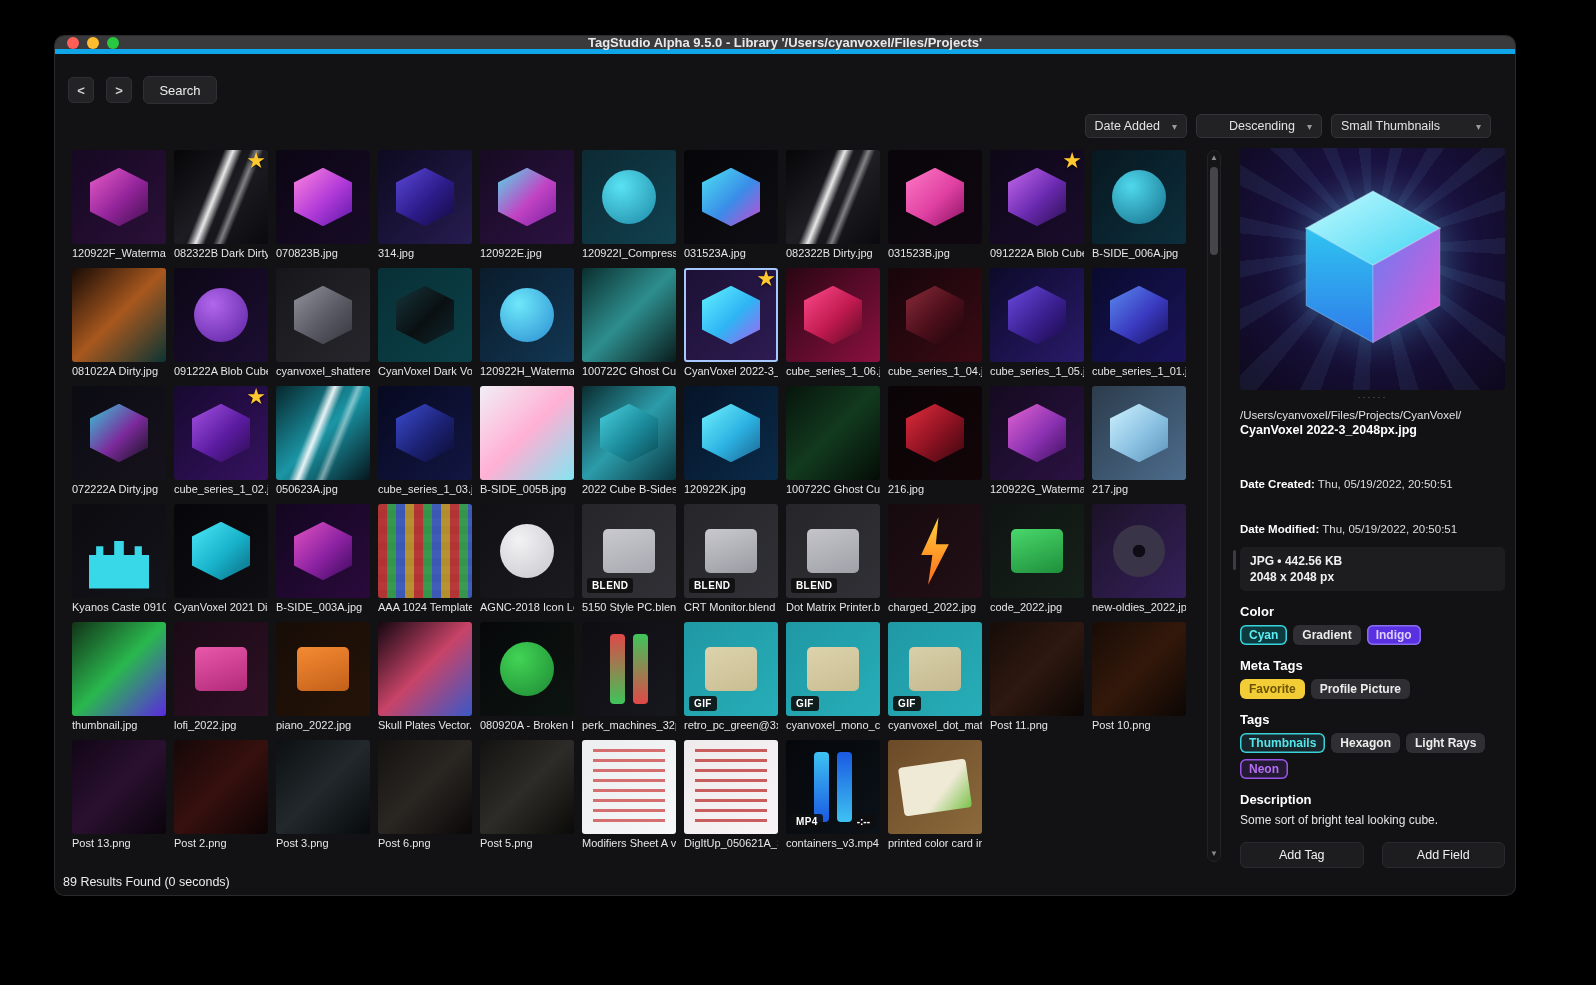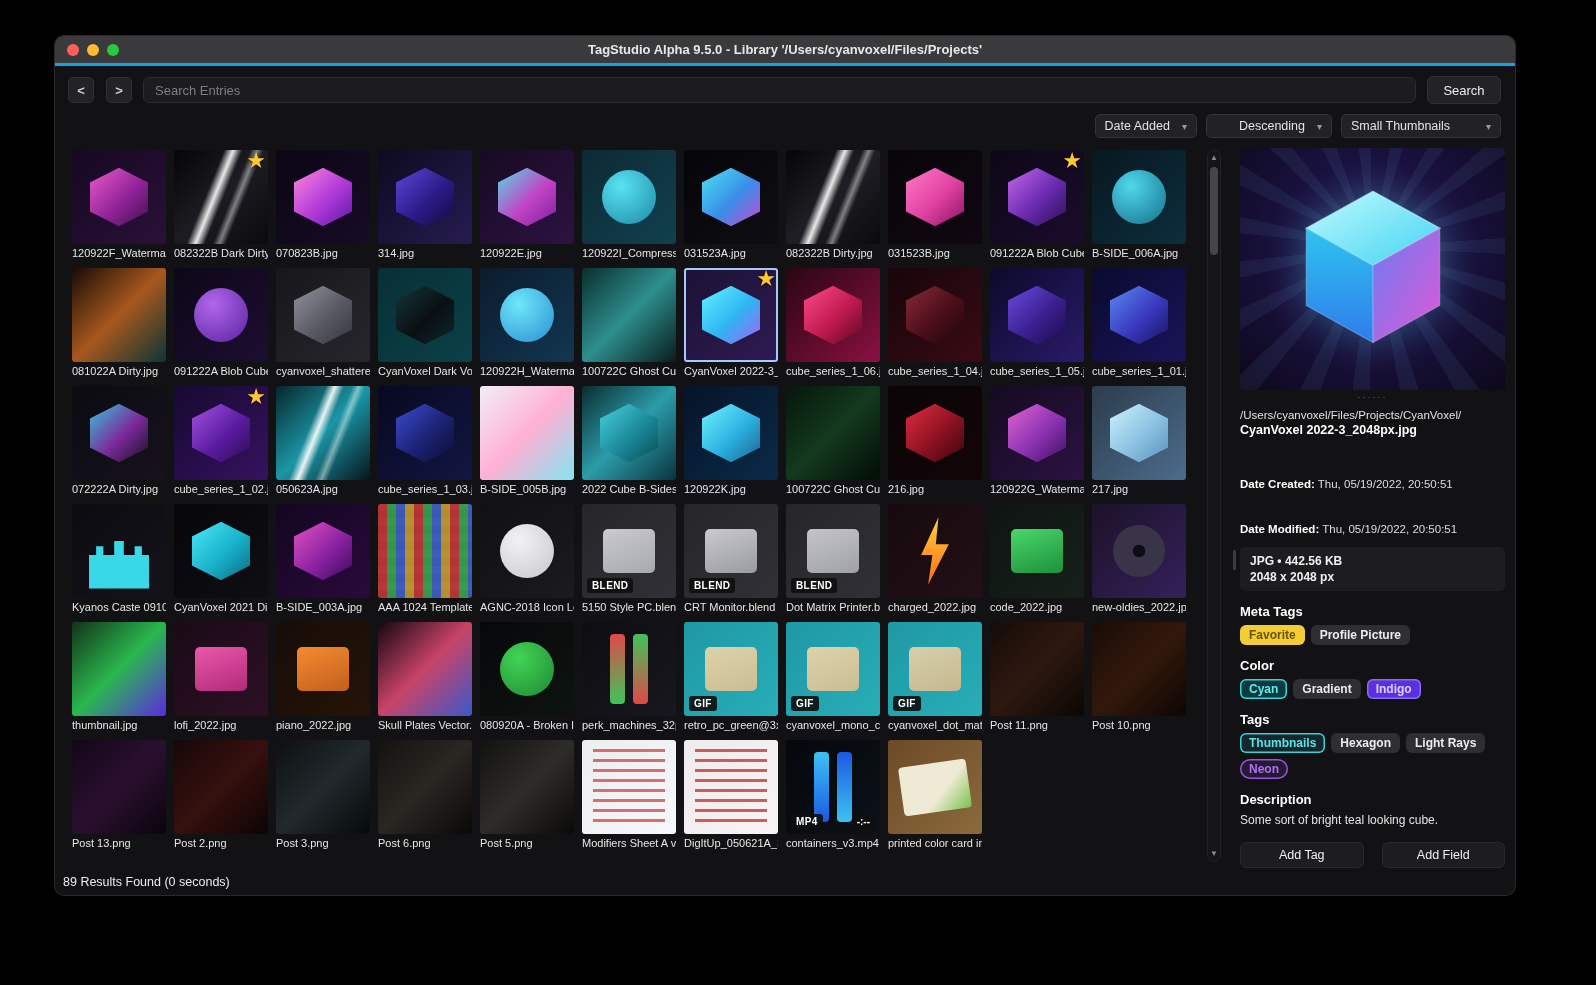--- a/index.html
+++ b/index.html
@@ -3,41 +3,41 @@
 <meta charset="utf-8">
 <style>
   * { box-sizing: border-box; margin: 0; padding: 0; }
   html,body { width:1596px; height:985px; background:#000; font-family:"Liberation Sans", sans-serif; overflow:hidden; }
 
   .window { position:absolute; left:55px; top:36px; width:1460px; height:859px;
     background:#121214; border-radius:9px; overflow:hidden;
     box-shadow:0 0 0 1px #2a2a2c, 0 24px 70px rgba(0,0,0,.85); }
 
   
-  .titlebar { height:30px; background:#3a3a3d; border-bottom:3px solid #0ea5e9;
+  .titlebar { height:18px; background:#3a3a3d; border-bottom:5px solid #0ea5e9;
     display:flex; align-items:center; position:relative; }
   .traffic { position:absolute; left:12px; display:flex; gap:8px; }
   .light { width:12px; height:12px; border-radius:50%; }
   .wtitle { margin:0 auto; font-size:13px; font-weight:700; color:#e8e8e8; }
 
   
   .toolbar { position:absolute; top:40px; left:13px; right:14px; height:28px;
     display:flex; align-items:center; gap:11px; }
   .nav-btn { width:26px; height:26px; background:#232326; border:1px solid #303034;
     border-radius:5px; color:#cfcfd2; font-size:13px; font-weight:700;
     display:flex; align-items:center; justify-content:center; cursor:pointer; }
   .navgroup { display:flex; gap:12px; }
   .search-input { flex:1; height:26px; background:#1c1c1f; border:1px solid #2c2c30;
     border-radius:6px; color:#e8e8e8; padding:0 11px; font-size:13px; font-family:inherit; }
   .search-input::placeholder { color:#7e7e82; }
   .search-btn { width:74px; height:28px; background:#232326; border:1px solid #303034;
     border-radius:6px; color:#ececec; font-size:13px; font-family:inherit; cursor:pointer; }
 
   
-  .sortrow { position:absolute; top:78px; right:14px; display:flex; gap:9px; }
+  .sortrow { position:absolute; top:78px; right:24px; display:flex; gap:9px; }
   .dropdown { height:24px; background:#222225; border:1px solid #333338; border-radius:5px;
     color:#e2e2e2; font-size:12.5px; display:flex; align-items:center;
     justify-content:space-between; padding:0 9px; gap:12px; cursor:pointer; }
   .dd-field { min-width:92px; } .dd-order { min-width:94px;padding-left:32px; } .dd-size { min-width:160px; }
   .caret { color:#9a9a9e; font-size:10px; }
 
   
   .grid { position:absolute; left:17px; top:114px; width:1114px;
     display:grid; grid-template-columns:repeat(11,94px); column-gap:8px; row-gap:8px; }
   .cell { width:94px; }
@@ -112,21 +112,21 @@
     background:#3c3c40; border-radius:2px; }
   .section { margin-top:13px; }
   .sec-h { font-size:13px; font-weight:700; color:#fff; margin-bottom:6px; }
   .pills { display:flex; flex-wrap:wrap; gap:6px; }
   .pill { font-size:12px; font-weight:600; padding:3px 9px; border-radius:6px; line-height:14px; cursor:pointer; }
   .pill-default { background:#2f2f33; color:#ececec; }
   .pill-cyan { background:#0c3a3e; color:#5ceef2; box-shadow:inset 0 0 0 1.5px #39d4da; }
   .pill-indigo { background:#5a31e0; color:#dcd0ff; box-shadow:inset 0 0 0 1.5px #8a6cf0; }
   .pill-favorite { background:#f2cd36; color:#6b5200; }
   .pill-cyan-outline { background:#17262a; color:#55e6ea; box-shadow:inset 0 0 0 1.5px #3ad2d8; }
-  .pill-neon { background:#241a33; color:#b66ef5; box-shadow:inset 0 0 0 1.5px #9a55e8;border-radius:10px; }
+  .pill-neon { background:#241a33; color:#b66ef5; box-shadow:inset 0 0 0 1.5px #9a55e8; }
   .sec-text { font-size:12px; color:#e4e4e4; }
   .panel-buttons { margin-top:auto; display:flex; gap:18px; }
   .panel-buttons button { flex:1; height:26px; background:#1d1d20; border:1px solid #2a2a2e;
     border-radius:6px; color:#f0f0f0; font-size:12.5px; font-family:inherit; cursor:pointer; }
 
   .statusbar { position:absolute; left:8px; bottom:6px; font-size:12.5px; color:#ececec; }
 </style>
 </head>
 <body>
 
@@ -139,21 +139,20 @@
       <div class="light" id="tl-zoom" style="background: rgb(40, 200, 64);"></div>
     </div>
     <div class="wtitle">TagStudio Alpha 9.5.0 - Library '/Users/cyanvoxel/Files/Projects'</div>
   </div>
 
   <div class="toolbar">
     <div class="navgroup">
       <button class="nav-btn">&lt;</button>
       <button class="nav-btn">&gt;</button>
     </div>
-    <input class="search-input" placeholder="Search Entries" style="">
     <button class="search-btn">Search</button>
   </div>
 
   <div class="sortrow">
     <div class="dropdown dd-field">
       <span>Date Added</span>
       <span class="caret">▾</span>
     </div>
     <div class="dropdown dd-order">
       <span>Descending</span>
@@ -576,32 +575,32 @@
     <div class="dateline">
       <span class="b">Date Modified:</span>
       <span>Thu, 05/19/2022, 20:50:51</span>
     </div>
     <div class="infobar">
       <div>JPG • 442.56 KB</div>
       <div>2048 x 2048 px</div>
     </div>
     <div id="panel-sections">
         <div class="section">
-          <div class="sec-h">Meta Tags</div>
-          <div class="pills">
-            <span class="pill pill-favorite">Favorite</span>
-            <span class="pill pill-default">Profile Picture</span>
-          </div>
-        </div>
-        <div class="section">
           <div class="sec-h">Color</div>
           <div class="pills">
             <span class="pill pill-cyan">Cyan</span>
             <span class="pill pill-default">Gradient</span>
             <span class="pill pill-indigo">Indigo</span>
+          </div>
+        </div>
+        <div class="section">
+          <div class="sec-h">Meta Tags</div>
+          <div class="pills">
+            <span class="pill pill-favorite">Favorite</span>
+            <span class="pill pill-default">Profile Picture</span>
           </div>
         </div>
         <div class="section">
           <div class="sec-h">Tags</div>
           <div class="pills">
             <span class="pill pill-cyan-outline">Thumbnails</span>
             <span class="pill pill-default">Hexagon</span>
             <span class="pill pill-default">Light Rays</span>
             <span class="pill pill-neon">Neon</span>
           </div>

